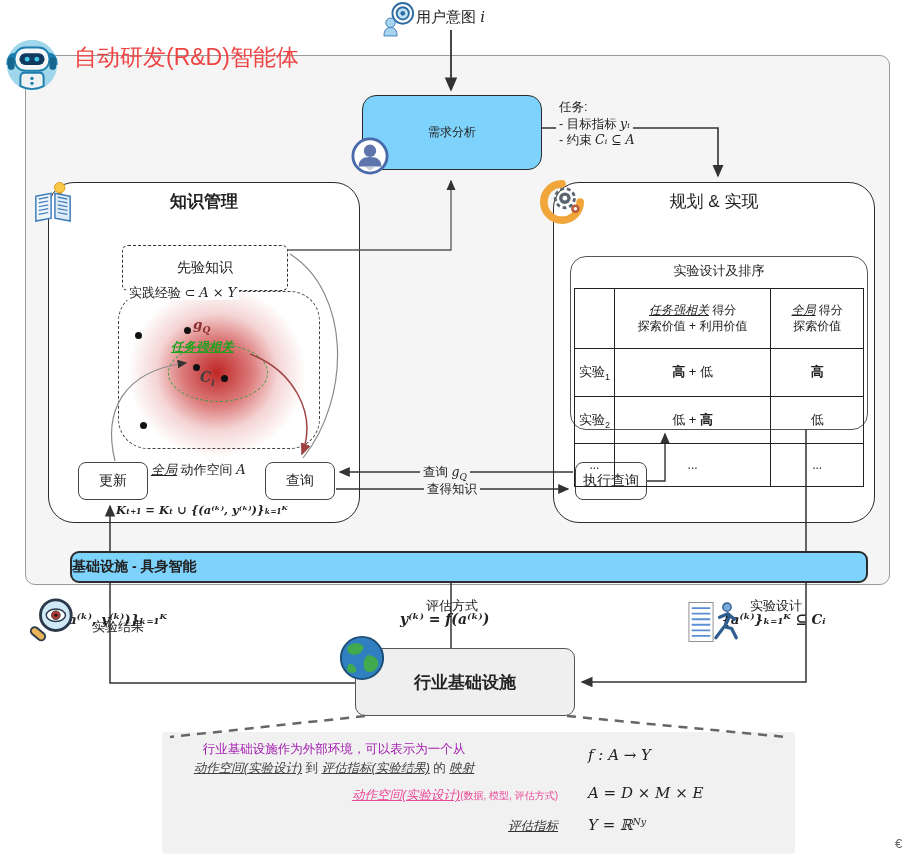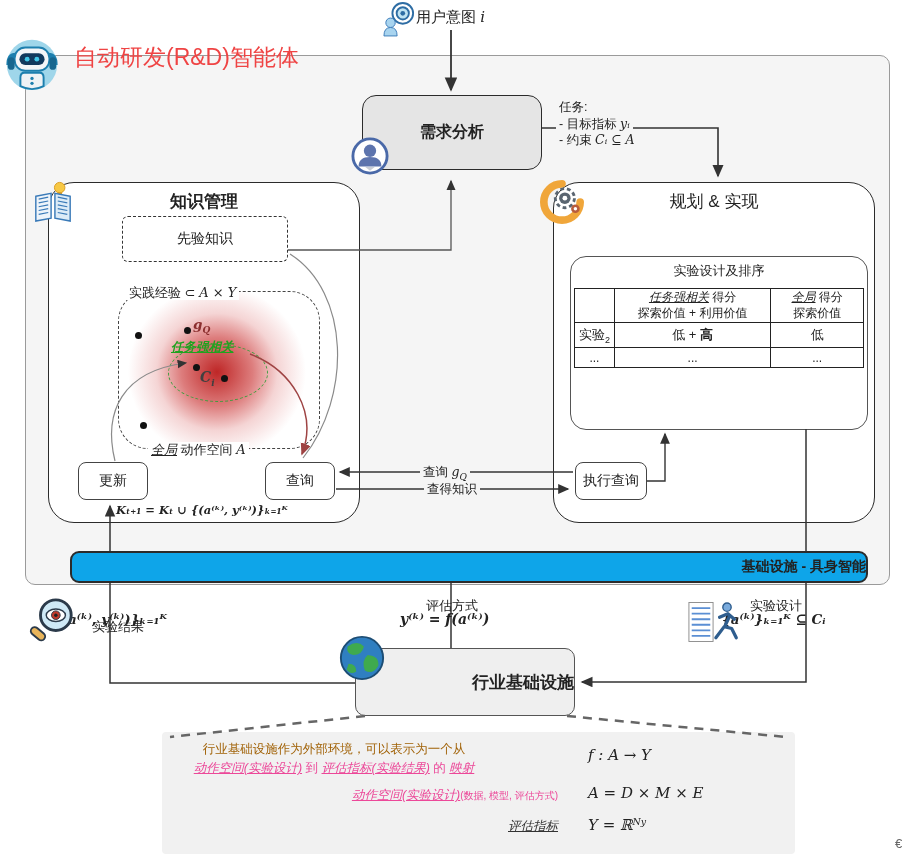--- a/index.html
+++ b/index.html
@@ -7,39 +7,39 @@
   body{position:relative;font-family:"Liberation Sans","DejaVu Sans",sans-serif;background:#fff;color:#222;overflow:hidden}
   .math{font-family:"DejaVu Serif","Liberation Serif",serif;font-style:italic}
   .em-u{font-style:italic;text-decoration:underline}
   .b{font-weight:700}
   .lbl{position:absolute;z-index:4;white-space:nowrap}
   .ctr{text-align:center}
   .bgp{background:#f5f5f5;padding:0 3px}
   .bgw{background:#fff;padding:0 3px}
 
   #outer{position:absolute;left:25px;top:55px;width:865px;height:530px;background:#f5f5f5;border:1px solid #9a9a9a;border-radius:10px;z-index:0}
-  #req-box{position:absolute;left:362px;top:95px;width:180px;height:75px;background:#e5e5e5;border:1.6px solid #2b2b2b;border-radius:14px;display:flex;align-items:center;justify-content:center;font-size:16px;font-weight:700;z-index:1}
+  #req-box{position:absolute;left:362px;top:95px;width:180px;height:75px;background:#7dd3fc;border:1.6px solid #2b2b2b;border-radius:14px;display:flex;align-items:center;justify-content:center;font-size:12px;font-weight:400;z-index:1}
   #km-box{position:absolute;left:48px;top:182px;width:312px;height:341px;background:#fff;border:1.6px solid #2b2b2b;border-radius:26px;z-index:1}
   #plan-box{position:absolute;left:553px;top:182px;width:322px;height:341px;background:#fff;border:1.6px solid #2b2b2b;border-radius:26px;z-index:1}
-  #prior-box{position:absolute;left:122px;top:216px;width:166px;height:46px;background:#fff;border:1.6px dashed #333;border-radius:6px;display:flex;align-items:center;justify-content:center;font-size:14px;z-index:1}
+  #prior-box{position:absolute;left:122px;top:245px;width:166px;height:46px;background:#fff;border:1.6px dashed #333;border-radius:6px;display:flex;align-items:center;justify-content:center;font-size:14px;z-index:1}
   #exp-region{position:absolute;left:118px;top:291px;width:202px;height:158px;border:1.6px dashed #444;border-radius:30px;z-index:1}
   #blob{position:absolute;left:128px;top:286px;width:178px;height:172px;border-radius:50%;z-index:1;
         background:radial-gradient(closest-side,rgba(185,20,20,.92),rgba(200,45,45,.62) 40%,rgba(215,90,90,.26) 68%,rgba(255,255,255,0) 100%)}
   #ci-ellipse{position:absolute;left:168px;top:344px;width:100px;height:58px;border:1.6px dashed #3f9d3f;border-radius:50%;z-index:2}
   .dot{position:absolute;width:7px;height:7px;background:#111;border-radius:50%;z-index:2}
   #subpanel{position:absolute;left:570px;top:256px;width:298px;height:174px;background:#fff;border:1.3px solid #555;border-radius:16px;z-index:2}
-  #bar{position:absolute;left:70px;top:551px;width:798px;height:32px;background:#0ea5e9;border:2px solid #2b2b2b;border-radius:9px;display:flex;align-items:center;justify-content:flex-end;font-weight:700;font-size:14px;z-index:4}
-  #industry-box{position:absolute;left:355px;top:648px;width:220px;height:68px;background:#efefef;border:1.6px solid #555;border-radius:10px;display:flex;align-items:center;justify-content:flex-end;font-weight:700;font-size:17px;z-index:2}
+  #bar{position:absolute;left:70px;top:551px;width:798px;height:32px;background:#7dd3fc;border:2px solid #2b2b2b;border-radius:9px;display:flex;align-items:center;justify-content:flex-start;font-weight:700;font-size:14px;z-index:4}
+  #industry-box{position:absolute;left:355px;top:648px;width:220px;height:68px;background:#efefef;border:1.6px solid #555;border-radius:10px;display:flex;align-items:center;justify-content:center;font-weight:700;font-size:17px;z-index:2}
   #explain-box{position:absolute;left:162px;top:732px;width:633px;height:122px;background:#f1f1f1;border-radius:4px;z-index:1}
   .btn{position:absolute;background:#fff;border:1.5px solid #444;border-radius:8px;display:flex;align-items:center;justify-content:center;font-size:14px;z-index:4;cursor:pointer}
   #wires{position:absolute;left:0;top:0;z-index:3;pointer-events:none}
   .icon{position:absolute;z-index:5}
 
   #exp-table{position:absolute;left:574px;top:288px;width:290px;border-collapse:collapse;z-index:4;text-align:center;font-size:12px}
-  #exp-table th,#exp-table td{border:1.5px solid #222;padding:1px 2px}
+  #exp-table th,#exp-table td{border:1.5px solid #222;padding:14px 2px}
   #exp-table th{font-weight:400;font-size:12px;line-height:1.3}
   #exp-table td{font-size:13px;height:25px}
   #exp-table tr.dots td{height:20px;font-size:12px}
   sub{font-size:9px}
 </style>
 </head>
 <body>
 
 <div id="outer"></div>
 <div id="req-box">
@@ -116,21 +116,21 @@
 <div class="lbl ctr" style="left:553px;top:190px;width:322px;font-size:17px;font-weight:400">规划 &amp; 实现</div>
 
 <div class="lbl" style="left:126px;top:284px;font-size:13px"><span class="bgw"><span>实践经验 ⊂ </span><span class="math">A × Y</span></span></div>
 
 <div class="lbl math b" style="left:193px;top:316px;font-size:13.5px;color:#8b2e2e"><span>g</span><sub>Q</sub></div>
 
 <div class="lbl em-u b" style="left:171px;top:339px;font-size:12.5px;color:#1fa31f">任务强相关</div>
 
 <div class="lbl math b" style="left:200px;top:369px;font-size:14px;color:#404040"><span>C</span><sub>i</sub></div>
 
-<div class="lbl" style="left:148px;top:441px;font-size:13px"><span class="bgw"><span class="em-u">全局</span><span> 动作空间 </span><span class="math">A</span></span></div>
+<div class="lbl" style="left:148px;top:461px;font-size:13px"><span class="bgw"><span class="em-u">全局</span><span> 动作空间 </span><span class="math">A</span></span></div>
 
 <div class="btn" style="left:78px;top:462px;width:70px;height:38px">更新</div>
 <div class="btn" style="left:265px;top:462px;width:70px;height:38px">查询</div>
 <div class="btn" style="left:575px;top:462px;width:72px;height:38px">执行查询</div>
 
 <div class="lbl math b" style="left:116px;top:503px;font-size:11.5px">Kₜ₊₁ = Kₜ ∪ {(a⁽ᵏ⁾, y⁽ᵏ⁾)}ₖ₌₁ᴷ</div>
 
 <div class="lbl ctr" style="left:570px;top:262px;width:298px;font-size:13px">实验设计及排序</div>
 
 <table id="exp-table">
@@ -145,20 +145,25 @@
     <th>
       <div><span class="em-u">任务强相关</span><span> 得分</span></div>
       <div>探索价值 + 利用价值</div>
     </th>
     <th>
       <div><span class="em-u">全局</span><span> 得分</span></div>
       <div>探索价值</div>
     </th>
   </tr>
   <tr>
+    <td><span>实验</span><sub>1</sub></td>
+    <td><span class="b">高</span><span> + </span><span>低</span></td>
+    <td class="b">高</td>
+  </tr>
+  <tr>
     <td><span>实验</span><sub>2</sub></td>
     <td><span>低</span><span> + </span><span class="b">高</span></td>
     <td>低</td>
   </tr>
   <tr class="dots">
     <td><span>...</span></td>
     <td><span>...</span></td>
     <td>...</td>
   </tr>
 </tbody>
@@ -173,22 +178,22 @@
 
 <div class="lbl" style="left:92px;top:618px;font-size:13px">实验结果</div>
 <div class="lbl math b" style="left:53px;top:611px;font-size:13.5px">{(a⁽ᵏ⁾, y⁽ᵏ⁾)}ₖ₌₁ᴷ</div>
 
 <div class="lbl" style="left:426px;top:597px;font-size:13px">评估方式</div>
 <div class="lbl math b" style="left:400px;top:611px;font-size:14px">y⁽ᵏ⁾ = f(a⁽ᵏ⁾)</div>
 
 <div class="lbl" style="left:750px;top:597px;font-size:13px">实验设计</div>
 <div class="lbl math b" style="left:722px;top:611px;font-size:13.5px">{a⁽ᵏ⁾}ₖ₌₁ᴷ ⊆ Cᵢ</div>
 
-<div class="lbl ctr" style="left:176px;top:741px;width:316px;font-size:12.5px;color:#a16207">行业基础设施作为外部环境，可以表示为一个从</div>
-<div class="lbl ctr" style="left:176px;top:760px;width:316px;font-size:12.5px;color:#ec4899">
+<div class="lbl ctr" style="left:176px;top:741px;width:316px;font-size:12.5px;color:#a21caf">行业基础设施作为外部环境，可以表示为一个从</div>
+<div class="lbl ctr" style="left:176px;top:760px;width:316px;font-size:12.5px;color:#404040">
   <span class="em-u">动作空间(实验设计)</span><span> 到 </span><span class="em-u">评估指标(实验结果)</span><span> 的 </span><span class="em-u">映射</span>
 </div>
 <div class="lbl math" style="left:588px;top:746px;font-size:15px">f : A → Y</div>
 <div class="lbl" style="left:240px;top:787px;width:318px;text-align:right;font-size:12.5px;color:#ec4899">
   <span class="em-u">动作空间(实验设计)</span><span style="font-size:10px">(数据, 模型, 评估方式)</span>
 </div>
 <div class="lbl math" style="left:588px;top:784px;font-size:15px">A = D × M × E</div>
 <div class="lbl em-u" style="left:420px;top:818px;width:138px;text-align:right;font-size:12.5px;color:#333">评估指标</div>
 <div class="lbl math" style="left:588px;top:816px;font-size:15px">Y = ℝᴺʸ</div>
 

